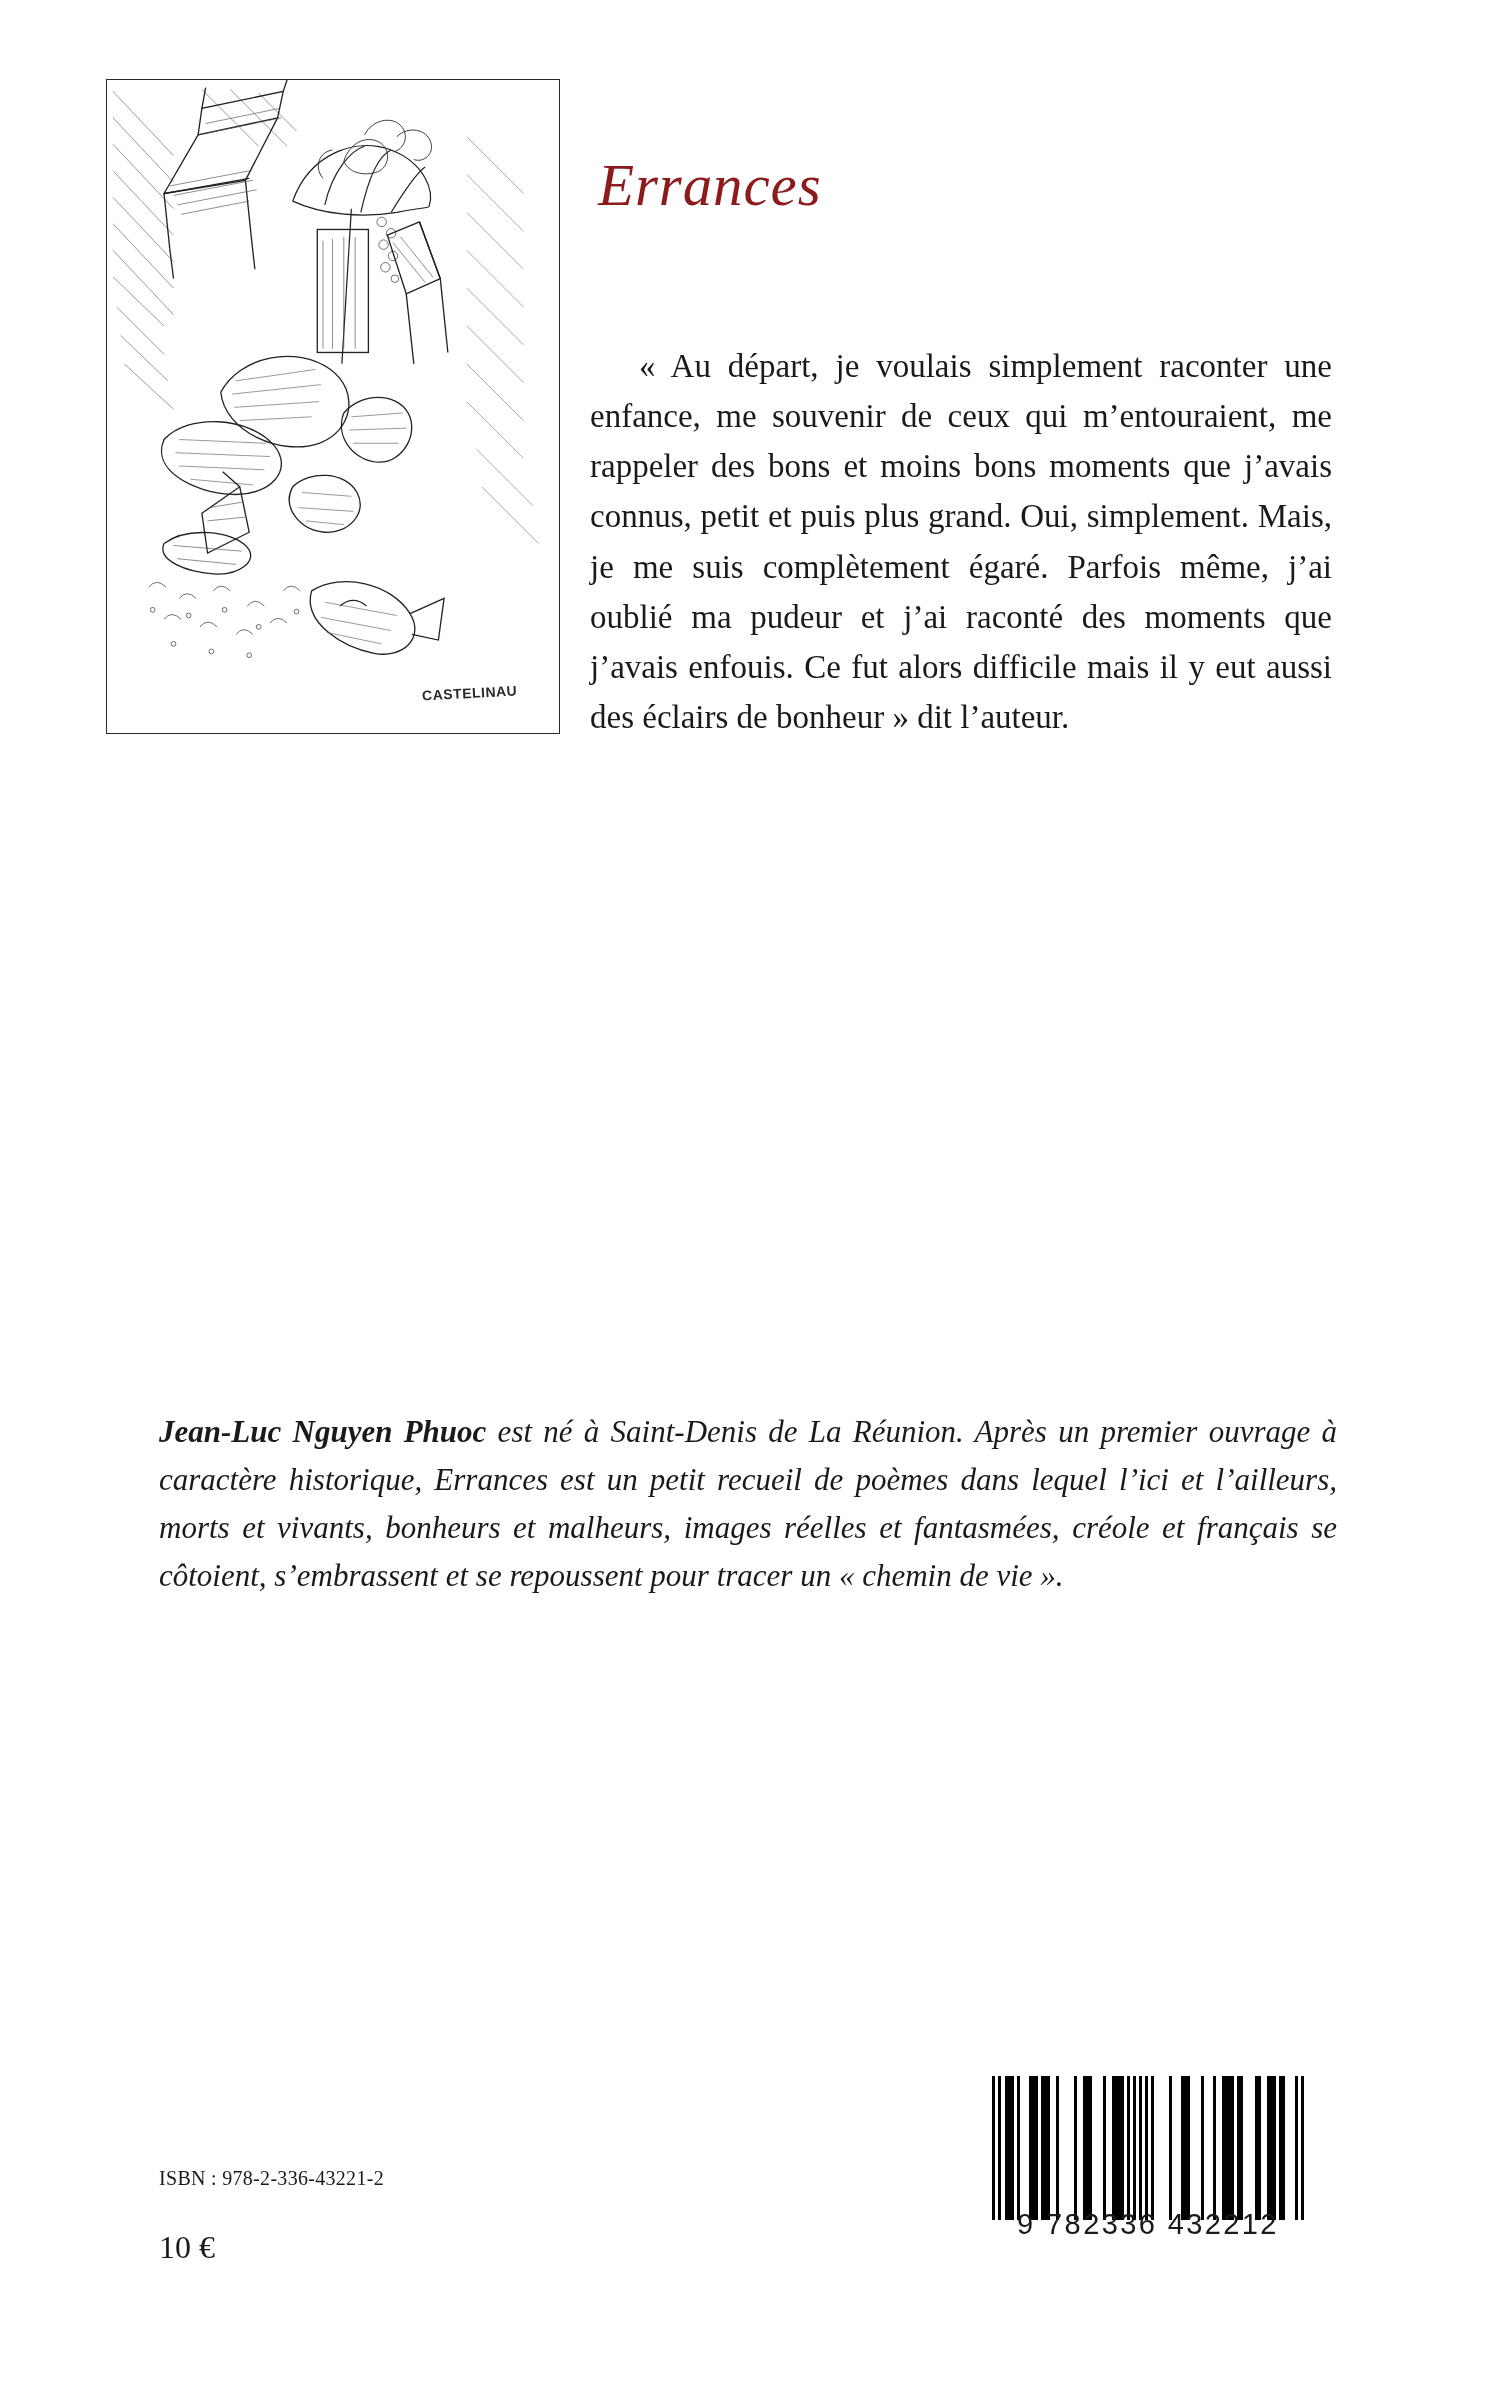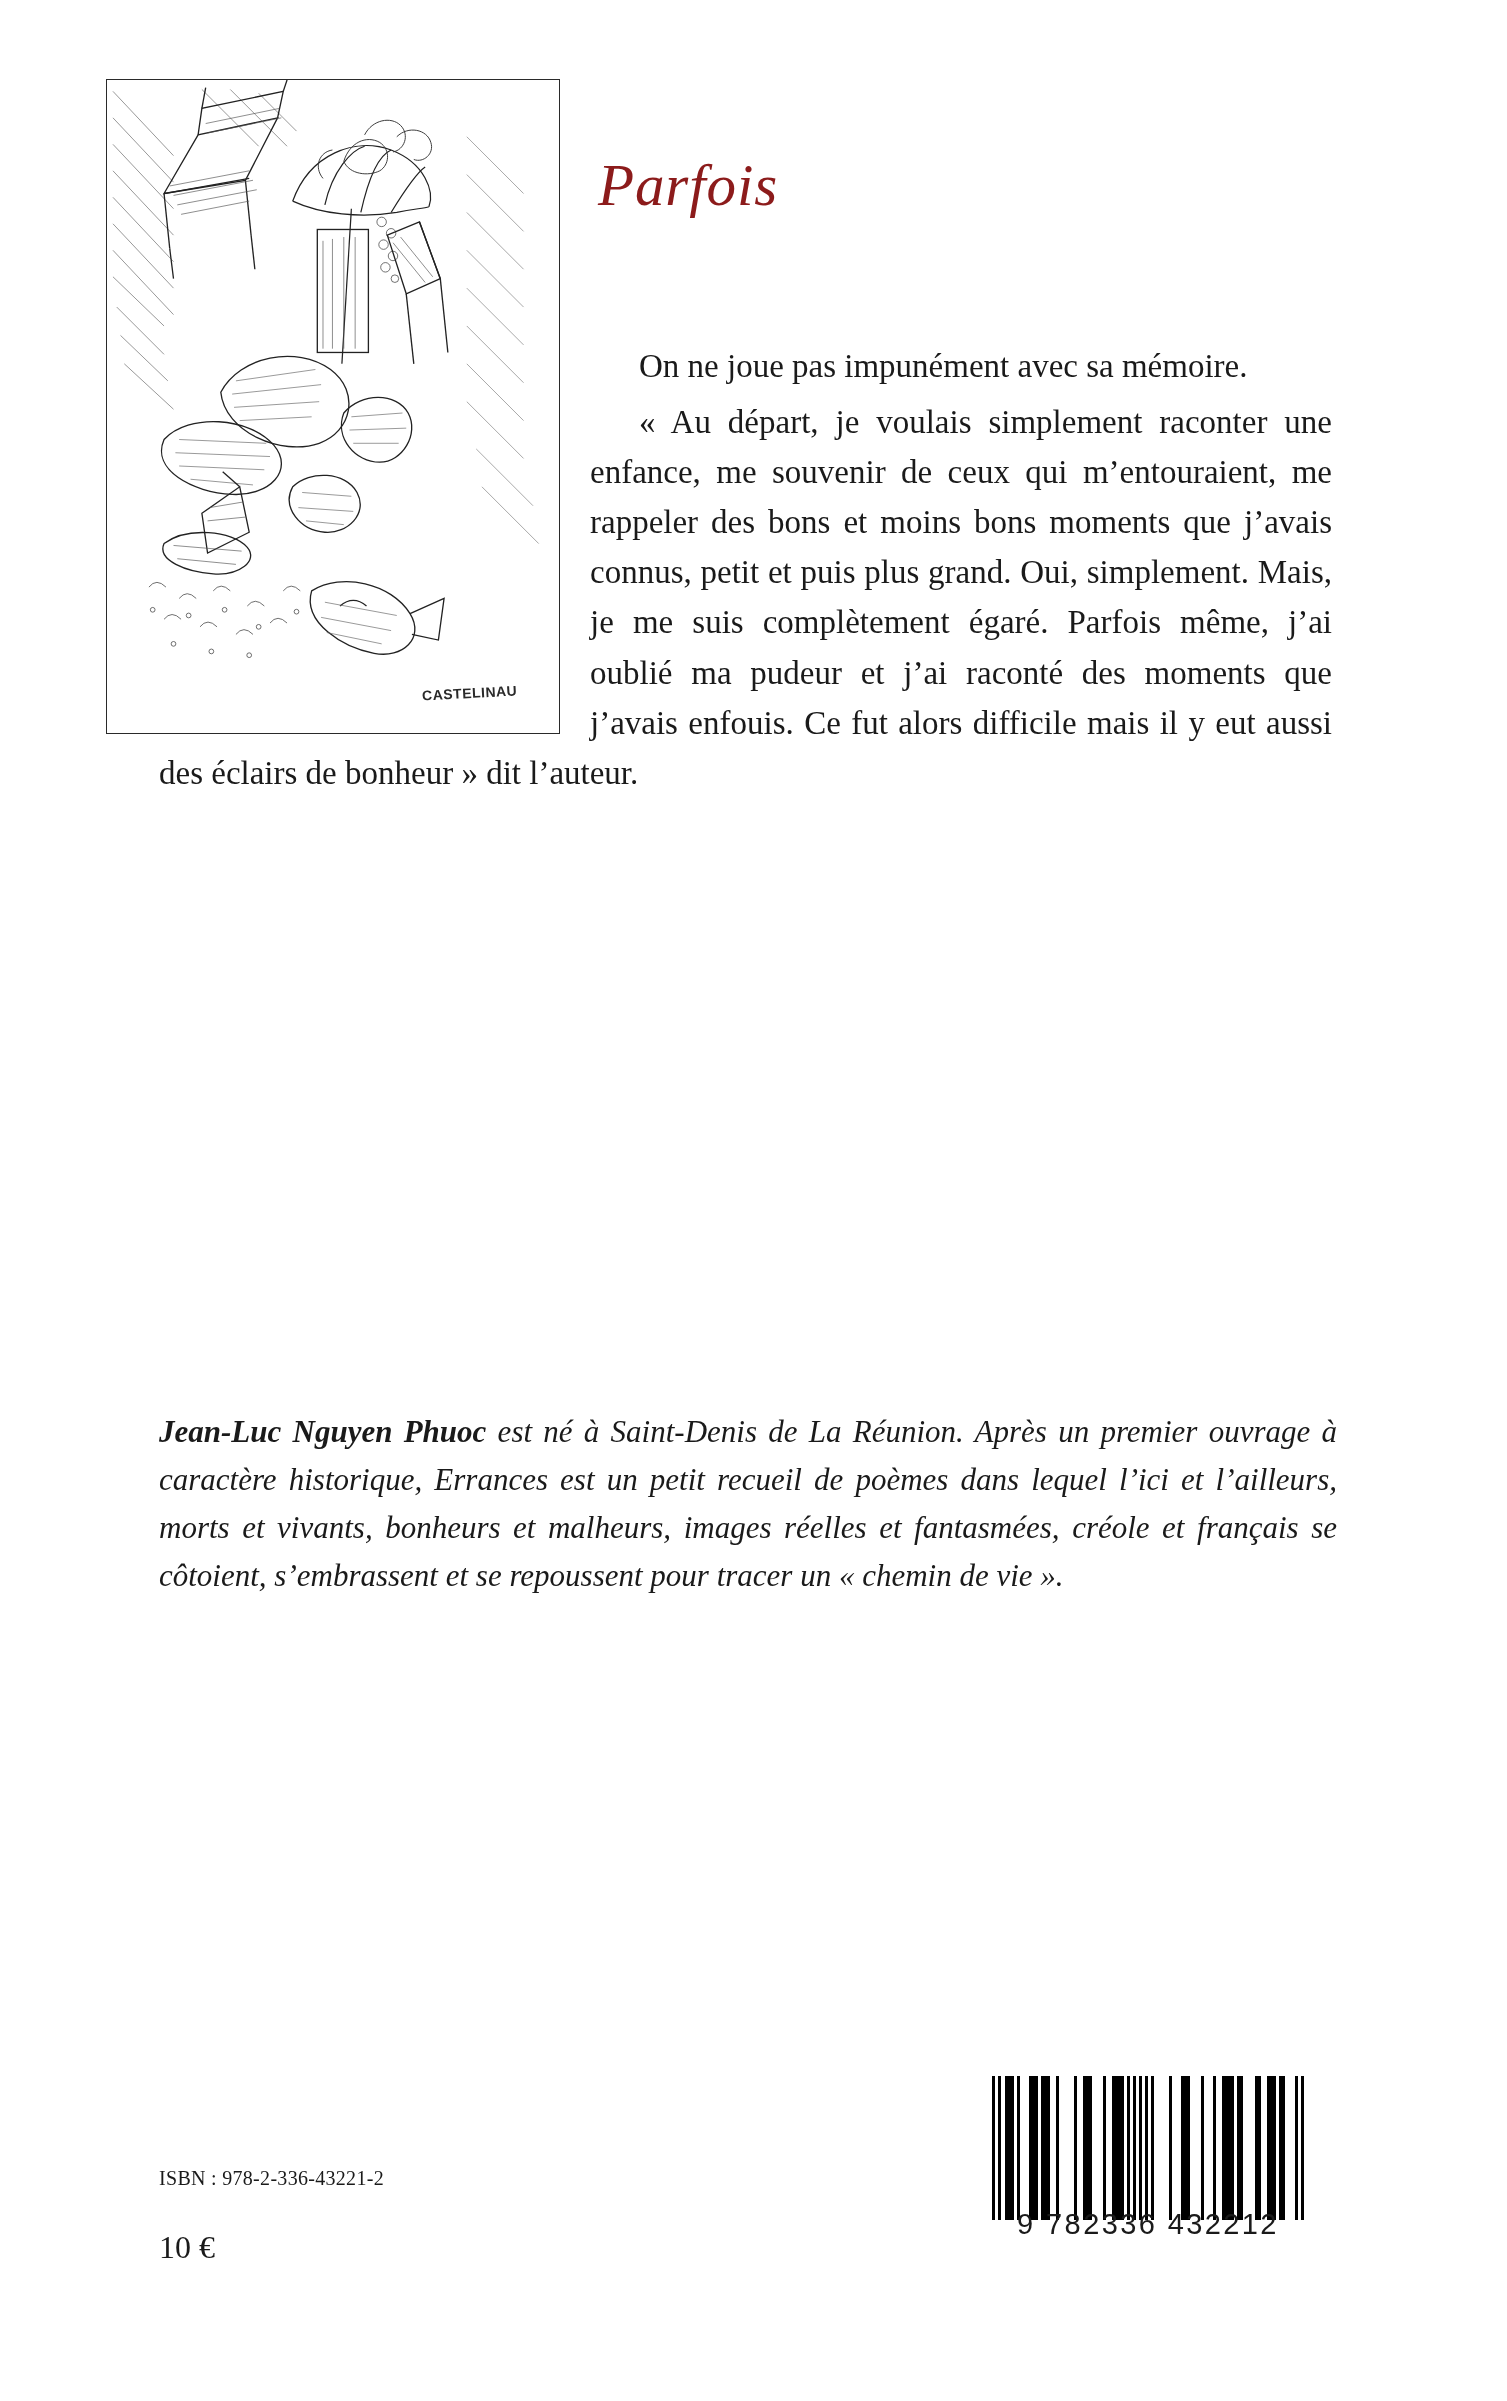--- a/index.html
+++ b/index.html
@@ -297,25 +297,24 @@
         <path d="M380 300 L440 360"></path>
           <path d="M380 340 L440 400"></path>
         <path d="M390 390 L450 450"></path>
           <path d="M396 430 L456 490"></path>
       </g>
     </g>
   </svg>
   <div class="illo-signature">CASTELINAU</div>
 </div>
 
-<div class="book-title">Parfois</div>
+<div class="book-title">Errances</div>
 
 <div class="blurb">
   <div class="floatbox"></div>
-  <p>On ne joue pas impunément avec sa mémoire.</p>
   <p class="second">« Au départ, je voulais simplement raconter une enfance, me souvenir de ceux qui m’entouraient, me rappeler des bons et moins bons moments que j’avais connus, petit et puis plus grand. Oui, simplement. Mais, je me suis complètement égaré. Parfois même, j’ai oublié ma pudeur et j’ai raconté des moments que j’avais enfouis. Ce fut alors difficile mais il y eut aussi des éclairs de bonheur » dit l’auteur.</p>
 </div>
 
 <div class="author-note">
   <span class="name">Jean-Luc Nguyen Phuoc</span><span> est né à Saint-Denis de La Réunion. Après un premier ouvrage à caractère historique, Errances est un petit recueil de poèmes dans lequel l’ici et l’ailleurs, morts et vivants, bonheurs et malheurs, images réelles et fantasmées, créole et français se côtoient, s’embrassent et se repoussent pour tracer un « chemin de vie ».</span>
 </div>
 
 <div class="isbn">ISBN : 978-2-336-43221-2</div>
 <div class="price">10 €</div>
 

